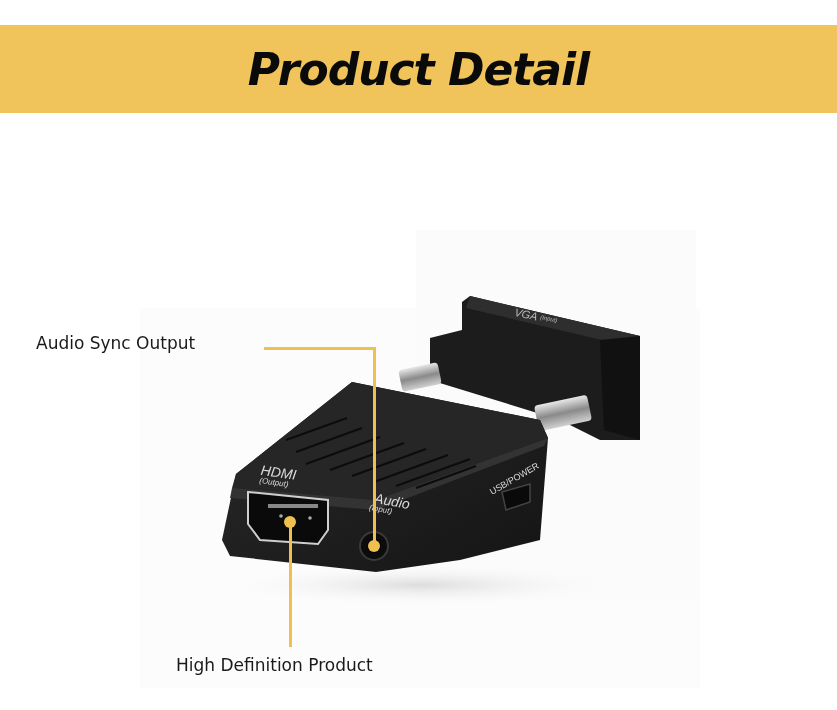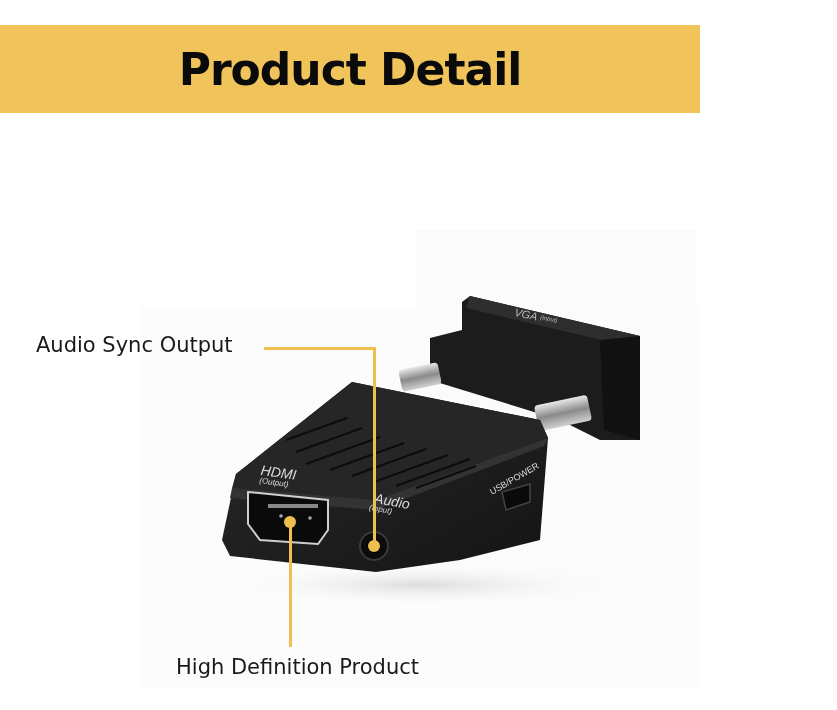--- a/index.html
+++ b/index.html
@@ -1,21 +1,21 @@
 <!DOCTYPE html>
 <html><head>
 <meta charset="utf-8">
 <style>
   html, body { margin:0; padding:0; background:#ffffff; }
   body { width:837px; height:710px; position:relative; overflow:hidden; font-family:"Liberation Sans", sans-serif; }
-  .banner { position:absolute; left:0; top:25px; width:700px; height:88px; background:#f0c45a; display:flex; align-items:center; justify-content:center; }
+  .banner { position:absolute; left:0; top:25px; width:837px; height:88px; background:#f0c45a; display:flex; align-items:center; justify-content:center;font-style:italic; }
   .banner-title { font-family:"DejaVu Sans", sans-serif; font-weight:bold; font-size:44px; color:#0a0a0a; letter-spacing:-1px; }
   .photo-bg { position:absolute; left:416px; top:230px; width:280px; height:370px; background:#fbfbfb; }
   .photo-bg2 { position:absolute; left:140px; top:308px; width:560px; height:380px; background:#fcfcfc; }
-  .callout-label { position:absolute; font-family:"DejaVu Sans", sans-serif; font-size:21px; color:#1a1a1a; white-space:nowrap; }
+  .callout-label { position:absolute; font-family:"DejaVu Sans", sans-serif; font-size:17px; color:#1a1a1a; white-space:nowrap; }
   .lead { position:absolute; background:#efbf4f; }
   .dot { position:absolute; width:12px; height:12px; border-radius:50%; background:#efbf4f; }
   svg.device { position:absolute; left:0; top:0; }
   .dev-text { position:absolute; color:#d9d9d9; font-family:"Liberation Sans", sans-serif; white-space:nowrap; transform-origin:left top; }
 </style>
 </head>
 <body>
 
 <div class="banner">
   <span class="banner-title">Product Detail</span>

